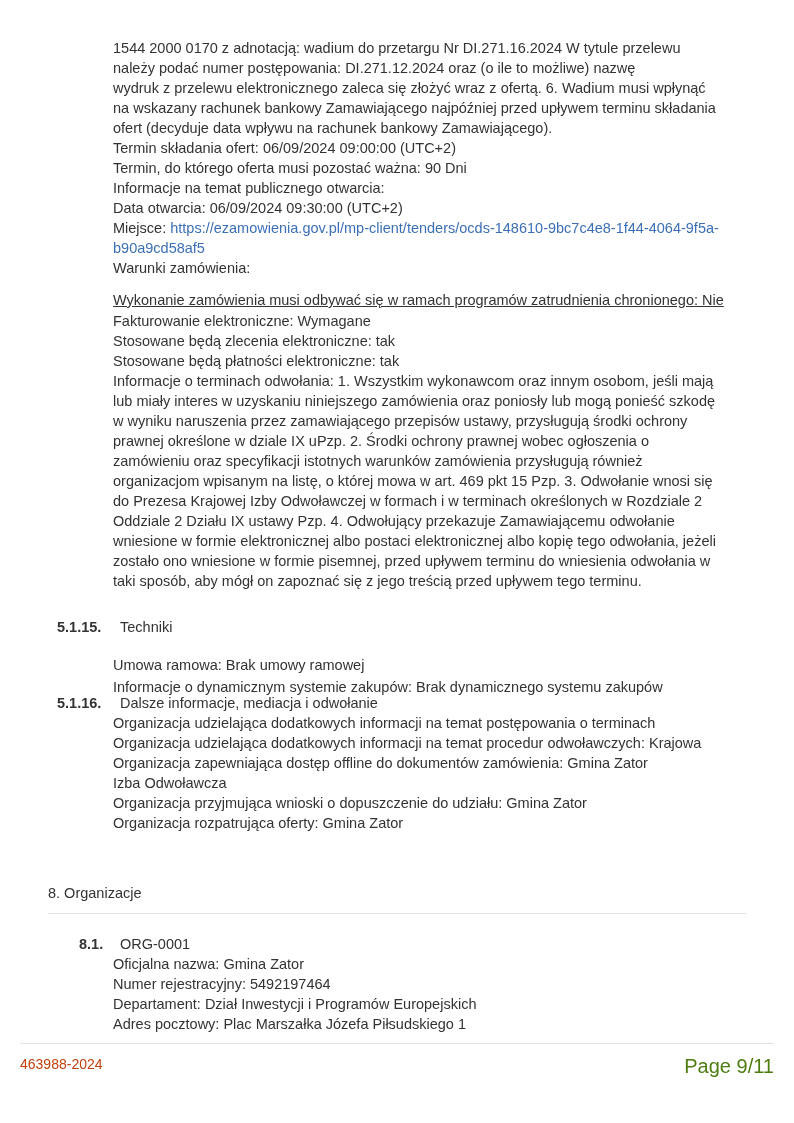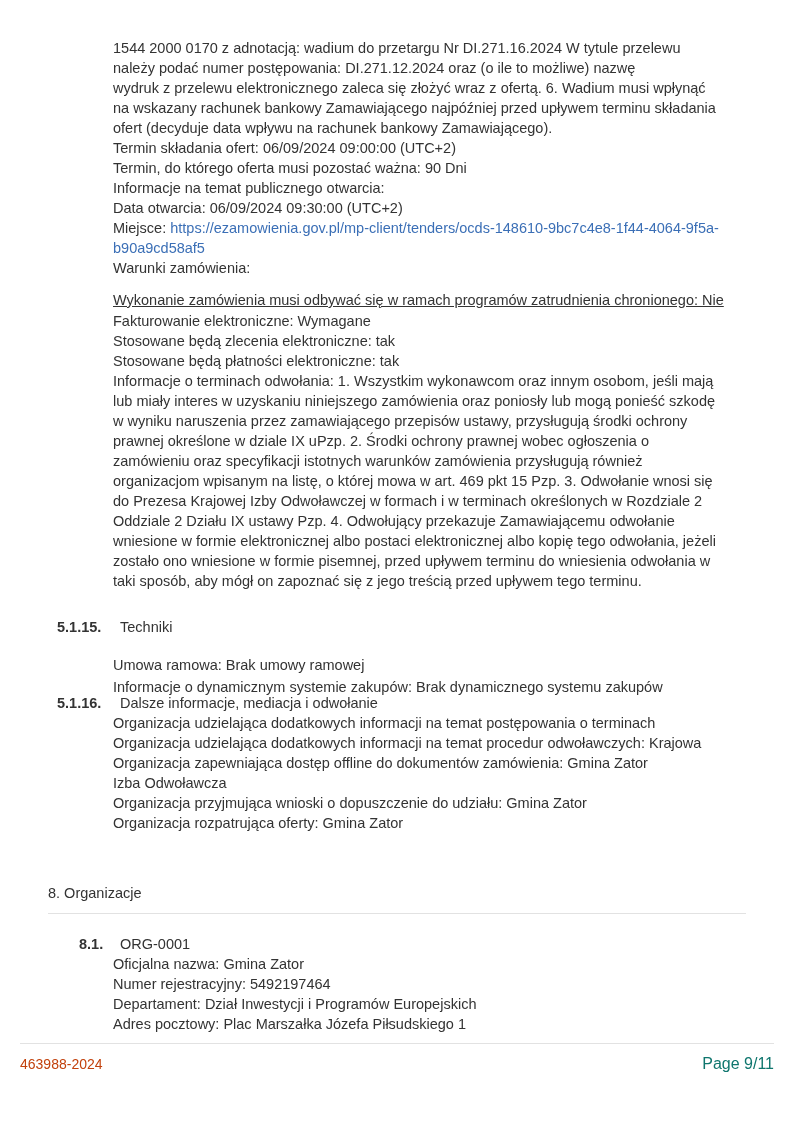--- a/index.html
+++ b/index.html
@@ -11,21 +11,21 @@
     .content { position: absolute; left: 0; top: 0; width: 794px; }
     .block { position: absolute; left: 113px; width: 640px; line-height: 20px; }
     .line { white-space: nowrap; }
     .link { color: #3b6fb6; text-decoration: none; cursor: pointer; }
     .sec-num { position: absolute; left: 57px; font-weight: bold; line-height: 20px; }
     .sec-title { position: absolute; left: 120px; font-weight: normal; line-height: 20px; }
     .chapter { position: absolute; left: 48px; line-height: 20px; }
     .rule { position: absolute; left: 48px; width: 698px; height: 1px; background: #e2e2e2; }
     .footer-rule { position: absolute; left: 20px; width: 754px; height: 1px; background: #e2e2e2; top: 1043px; }
     .footer-left { position: absolute; left: 20px; top: 1056px; font-size: 14px; color: #c2410c; }
-    .footer-right { position: absolute; right: 20px; top: 1055px; font-size: 16px; color: #0f766e; }
+    .footer-right { position: absolute; right: 20px; top: 1055px; font-size: 20px; color: #4d7c0f; }
   </style>
 </head>
 <body>
 
 <div class="content">
 
   <div class="block" style="top:38px;">
     <div class="line">1544 2000 0170 z adnotacją: wadium do przetargu Nr DI.271.16.2024 W tytule przelewu</div>
     <div class="line">należy podać numer postępowania: DI.271.12.2024 oraz (o ile to możliwe) nazwę</div>
     <div class="line">wydruk z przelewu elektronicznego zaleca się złożyć wraz z ofertą. 6. Wadium musi wpłynąć</div>

